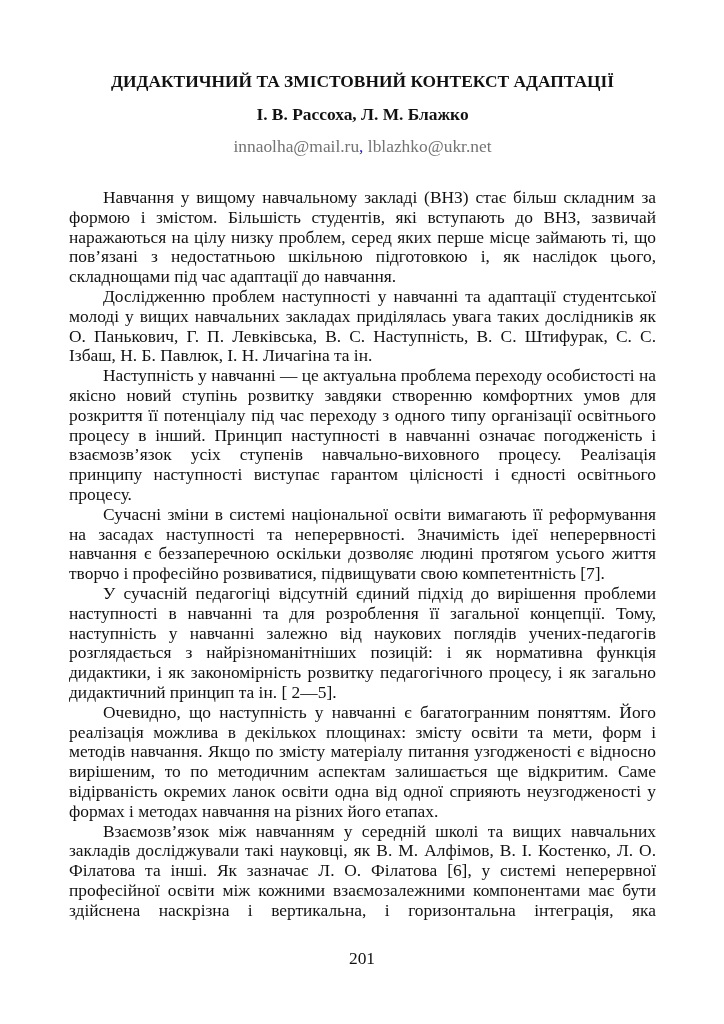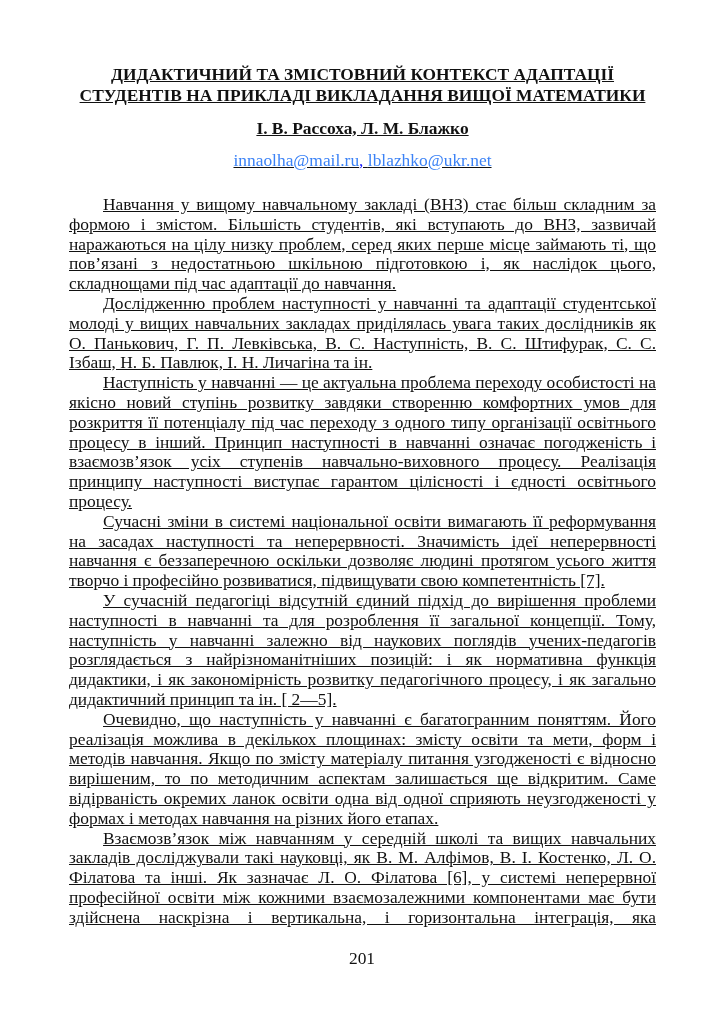--- a/index.html
+++ b/index.html
@@ -11,23 +11,22 @@
       width: 724px;
       height: 1024px;
       position: relative;
       overflow: hidden;
       font-family: "Liberation Serif", "DejaVu Serif", serif;
       color: #111111;
     }
     .page {
       position: absolute;
       left: 69px;
-      top: 64px;
+      top: 71px;
       width: 587px;
-      text-decoration: underline;
     }
     .header {
       text-align: center;
     }
     .title-line {
       font-weight: bold;
       font-size: 17.4px;
       line-height: 21px;
       margin: 0;
       white-space: nowrap;
@@ -44,28 +43,28 @@
       line-height: 20.5px;
       margin: 0;
     }
     .emails {
       font-size: 17.4px;
       line-height: 20px;
       margin: 0;
       color: #1a1aff;
     }
     .emails a {
-      color: #3b82f6;
+      color: #737373;
       text-decoration: none;
     }
     .emails .sep {
       color: #1a1aff;
     }
     .body-text {
-      margin-top: 25px;
+      margin-top: 32px;
     }
     .para {
       margin: 0;
       font-size: 17.4px;
       line-height: 19.8px;
       text-align: justify;
       text-indent: 34px;
       hyphens: none;
     }
     .para.last-line-justified {
@@ -80,21 +79,20 @@
       font-size: 17.4px;
       line-height: 20px;
     }
   </style>
 </head>
 <body>
 
 <div class="page">
   <div class="header">
     <p class="title-line">ДИДАКТИЧНИЙ ТА ЗМІСТОВНИЙ КОНТЕКСТ АДАПТАЦІЇ</p>
-    <p class="title-line">СТУДЕНТІВ НА ПРИКЛАДІ ВИКЛАДАННЯ ВИЩОЇ МАТЕМАТИКИ</p>
     <p class="authors">І. В. Рассоха, Л. М. Блажко</p>
     <p class="emails">
       <a>innaolha@mail.ru</a><span class="sep">, </span><a>lblazhko@ukr.net</a>
     </p>
   </div>
 
   <div class="body-text">
     <p class="para">Навчання у вищому навчальному закладі (ВНЗ) стає більш складним за формою і змістом. Більшість студентів, які вступають до ВНЗ, зазвичай наражаються на цілу низку проблем, серед яких перше місце займають ті, що пов’язані з недостатньою шкільною підготовкою і, як наслідок цього, складнощами під час адаптації до навчання.</p>
     <p class="para">Дослідженню проблем наступності у навчанні та адаптації студентської молоді у вищих навчальних закладах приділялась увага таких дослідників як О. Панькович, Г. П. Левківська, В. С. Наступність, В. С. Штифурак, С. С. Ізбаш, Н. Б. Павлюк, І. Н. Личагіна та ін.</p>
     <p class="para">Наступність у навчанні — це актуальна проблема переходу особистості на якісно новий ступінь розвитку завдяки створенню комфортних умов для розкриття її потенціалу під час переходу з одного типу організації освітнього процесу в інший. Принцип наступності в навчанні означає погодженість і взаємозв’язок усіх ступенів навчально-виховного процесу. Реалізація принципу наступності виступає гарантом цілісності і єдності освітнього процесу.</p>

